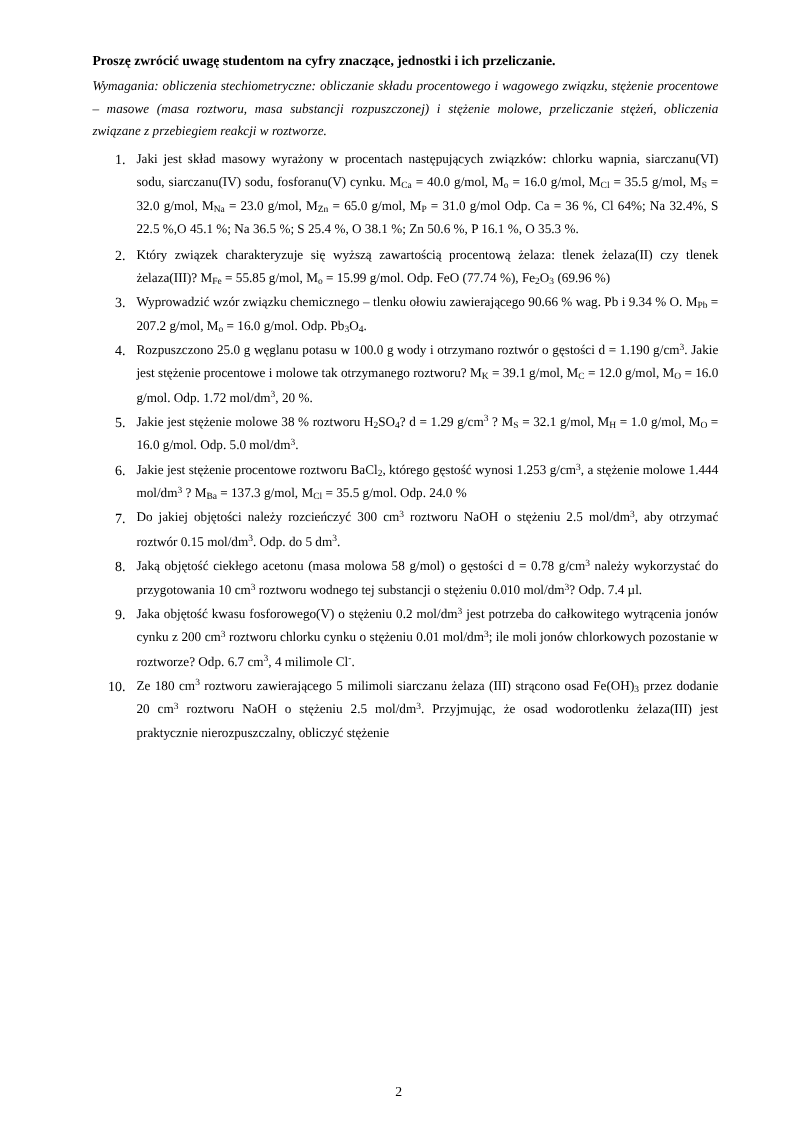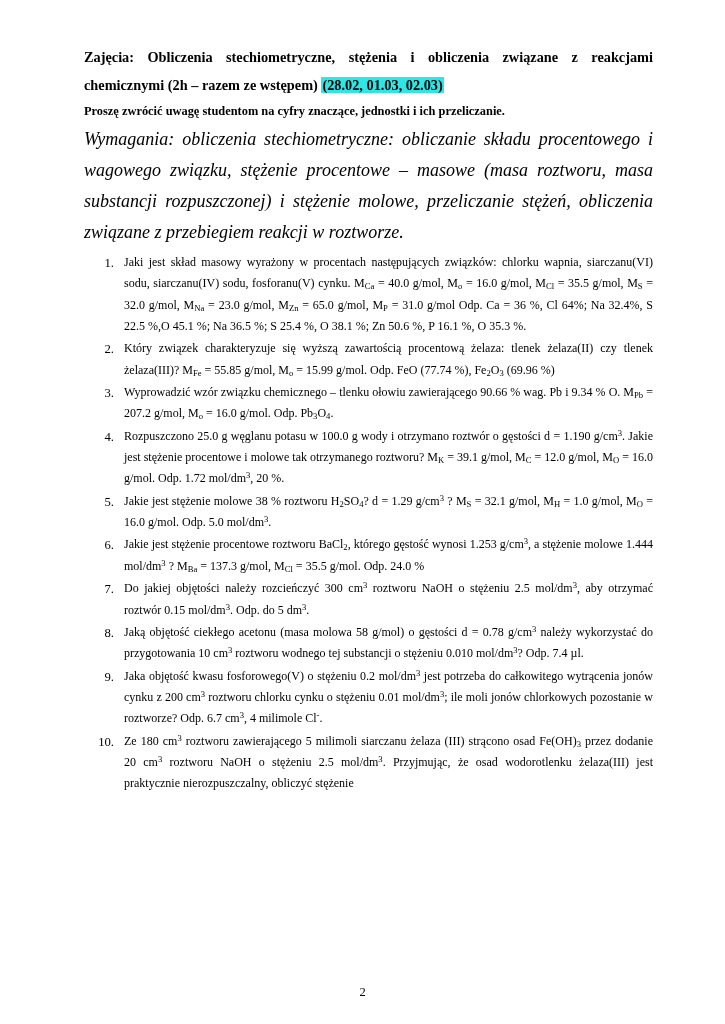--- a/index.html
+++ b/index.html
@@ -36,21 +36,21 @@
     padding: 0 1px;
   }
   .subtitle {
     font-weight: bold;
     font-size: 12.4px;
     line-height: 1.55;
     margin: 2px 0 3px 0;
   }
   .requirements {
     font-style: italic;
-    font-size: 18px;
+    font-size: 12px;
     line-height: 1.72;
     text-align: justify;
     margin: 0 0 4px 0;
   }
   ol.tasks {
     margin: 0;
     padding: 0 0 0 0;
     list-style: none;
     counter-reset: task;
   }
@@ -86,21 +86,20 @@
     bottom: 24px;
     text-align: center;
     font-size: 12.5px;
   }
 </style>
 </head>
 <body>
 
 <div class="page">
 
-  <p class="title"><span>Zajęcia: Obliczenia stechiometryczne, stężenia i obliczenia związane z reakcjami chemicznymi (2h – razem ze wstępem)</span> <span class="hl">(28.02, 01.03, 02.03)</span></p>
 
   <p class="subtitle">Proszę zwrócić uwagę studentom na cyfry znaczące, jednostki i ich przeliczanie.</p>
 
   <p class="requirements">Wymagania: obliczenia stechiometryczne: obliczanie składu procentowego i wagowego związku, stężenie procentowe – masowe (masa roztworu, masa substancji rozpuszczonej) i stężenie molowe, przeliczanie stężeń, obliczenia związane z przebiegiem reakcji w roztworze.</p>
 
   <ol class="tasks">
     <li><span>Jaki jest skład masowy wyrażony w procentach następujących związków: chlorku wapnia, siarczanu(VI) sodu, siarczanu(IV) sodu, fosforanu(V) cynku. M<sub>Ca</sub> = 40.0 g/mol, M<sub>o</sub> = 16.0 g/mol, M<sub>Cl</sub> = 35.5 g/mol, M<sub>S</sub> = 32.0 g/mol, M<sub>Na</sub> = 23.0 g/mol, M<sub>Zn</sub> = 65.0 g/mol, M<sub>P</sub> = 31.0 g/mol Odp. Ca = 36 %, Cl 64%; Na 32.4%, S 22.5 %,O 45.1 %; Na 36.5 %; S 25.4 %, O 38.1 %; Zn 50.6 %, P 16.1 %,   O 35.3 %.</span></li>
     <li><span>Który związek charakteryzuje się wyższą zawartością procentową żelaza: tlenek żelaza(II) czy tlenek żelaza(III)? M<sub>Fe</sub> = 55.85 g/mol, M<sub>o</sub> = 15.99 g/mol. Odp. FeO (77.74 %), Fe<sub>2</sub>O<sub>3</sub> (69.96 %)</span></li>
     <li><span>Wyprowadzić wzór związku chemicznego – tlenku ołowiu zawierającego 90.66 % wag. Pb i 9.34 % O. M<sub>Pb</sub> = 207.2 g/mol, M<sub>o</sub> = 16.0 g/mol.  Odp. Pb<sub>3</sub>O<sub>4</sub>.</span></li>
     <li><span>Rozpuszczono 25.0 g węglanu potasu w 100.0 g wody i otrzymano roztwór o gęstości d = 1.190 g/cm<sup>3</sup>. Jakie jest stężenie procentowe i molowe tak otrzymanego roztworu? M<sub>K</sub> = 39.1 g/mol, M<sub>C</sub> = 12.0 g/mol, M<sub>O</sub> = 16.0 g/mol. Odp. 1.72 mol/dm<sup>3</sup>, 20 %.</span></li>

